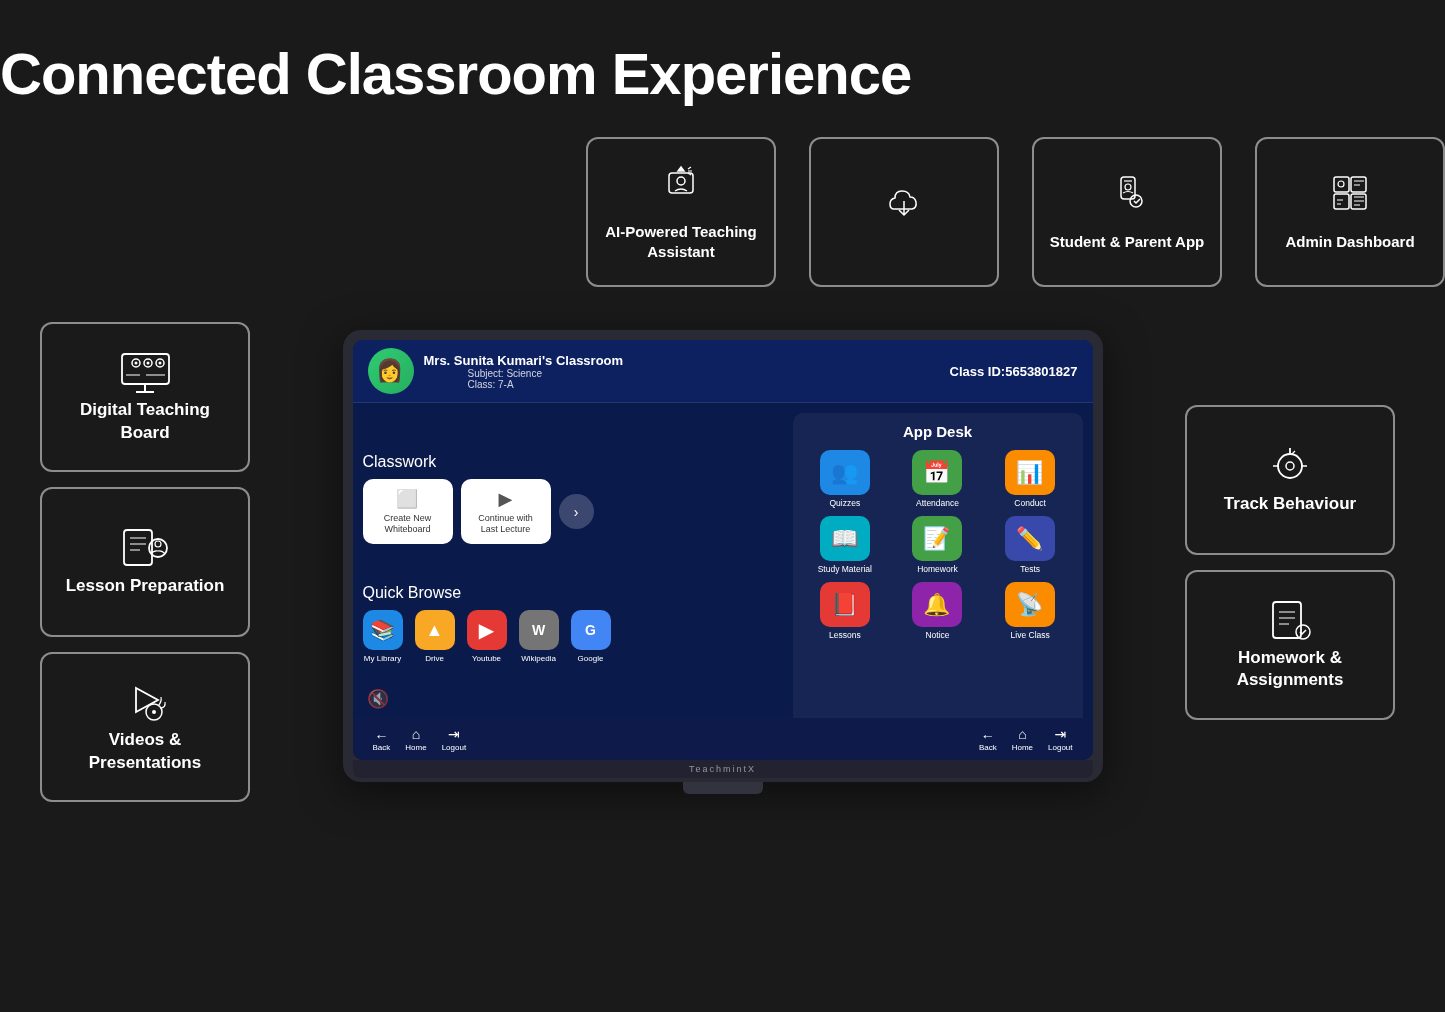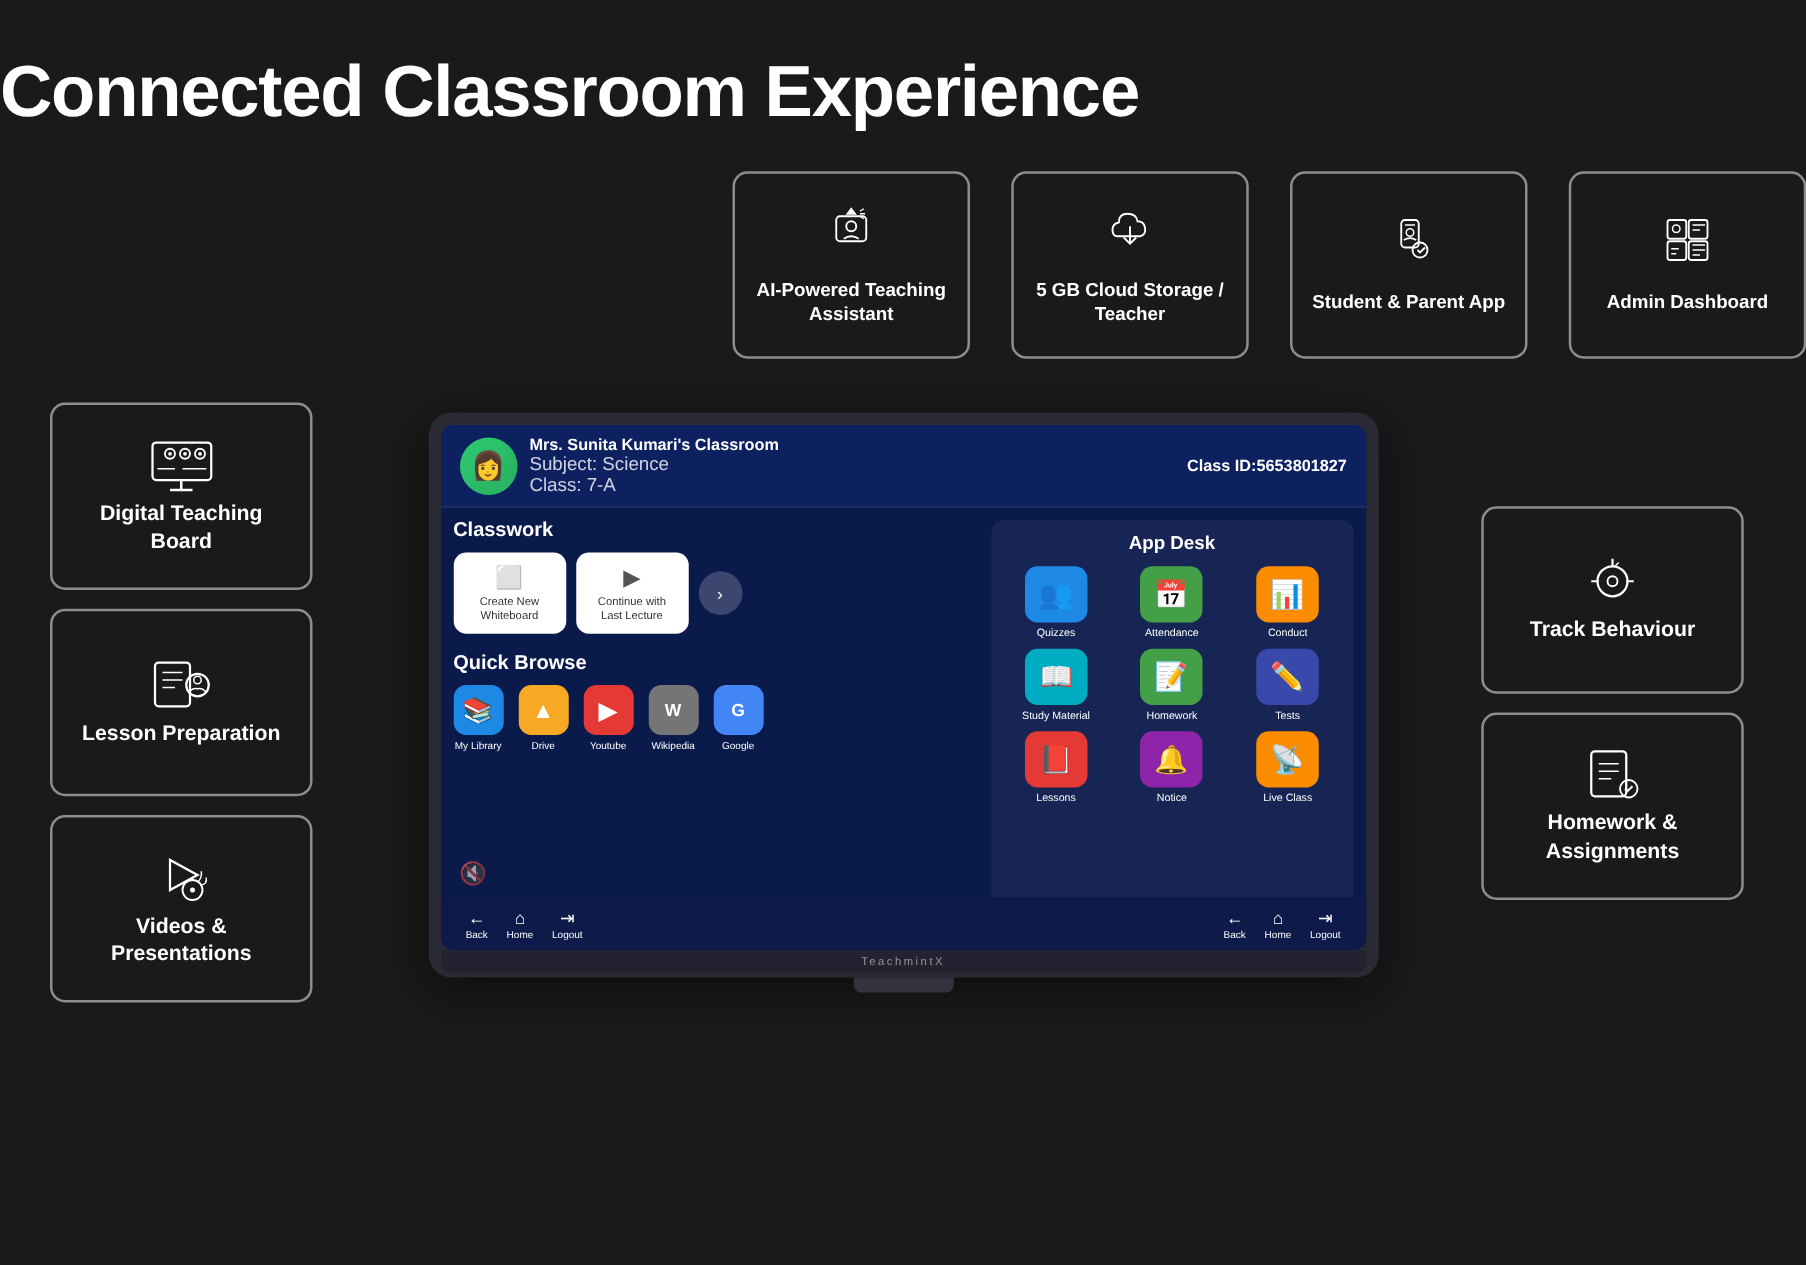--- a/index.html
+++ b/index.html
@@ -134,22 +134,23 @@
       gap: 10px;
     }
 
     .teacher-text h3 {
       font-size: 13px;
       font-weight: 700;
       color: white;
     }
 
     .teacher-text p {
-      font-size: 15px;
+      font-size: 10px;
       color: rgba(255,255,255,0.8);
+      margin-left: 44px;
     }
 
     .class-id {
       font-size: 13px;
       font-weight: 600;
       color: white;
     }
 
     .screen-body {
       display: flex;
@@ -157,23 +158,24 @@
       gap: 10px;
       height: 340px;
     }
 
     .left-panel {
       flex: 1;
     }
 
     .section-title {
       font-size: 16px;
-      font-weight: 700;
+      font-weight: 400;
       color: white;
       margin-bottom: 8px;
+      margin-top: 40px;
     }
 
     .classwork-cards {
       display: flex;
       gap: 8px;
       align-items: center;
       margin-bottom: 15px;
     }
 
     .cw-card {
@@ -408,22 +410,20 @@
 Teaching Assistant</div>
   </div>
 
   <div class="feature-card">
     <div class="icon">
       <svg class="svg-icon-sm" viewBox="0 0 40 40">
         <path d="M10 26 Q6 26 6 21 Q6 16 11 15 Q11 8 18 8 Q25 8 26 14 Q31 14 32 19 Q33 25 28 26Z" stroke="white" stroke-width="1.5" fill="none"></path>
         <path d="M20 18 L20 32 M15 27 L20 32 L25 27" stroke="white" stroke-width="1.5" fill="none"></path>
       </svg>
     </div>
-    <div class="label">5 GB Cloud
-Storage / Teacher</div>
   </div>
 
   <div class="feature-card">
     <div class="icon">
       <svg class="svg-icon-sm" viewBox="0 0 40 40">
         <rect x="14" y="4" width="14" height="22" rx="3" stroke="white" stroke-width="1.5" fill="none"></rect>
         <path d="M17 8 L25 8" stroke="white" stroke-width="1.2"></path>
         <circle cx="21" cy="14" r="3" stroke="white" stroke-width="1.2" fill="none"></circle>
         <path d="M16 20 Q21 17 26 20" stroke="white" stroke-width="1.2" fill="none"></path>
         <circle cx="29" cy="28" r="6" stroke="white" stroke-width="1.5" fill="none"></circle>

